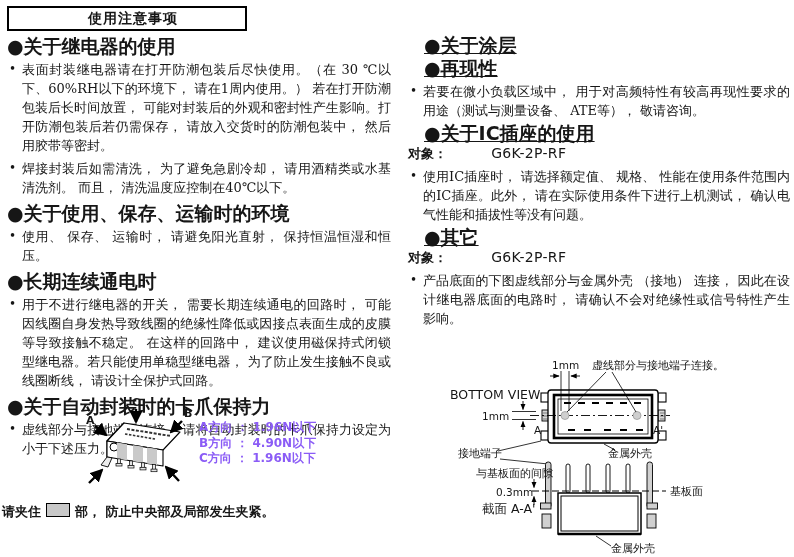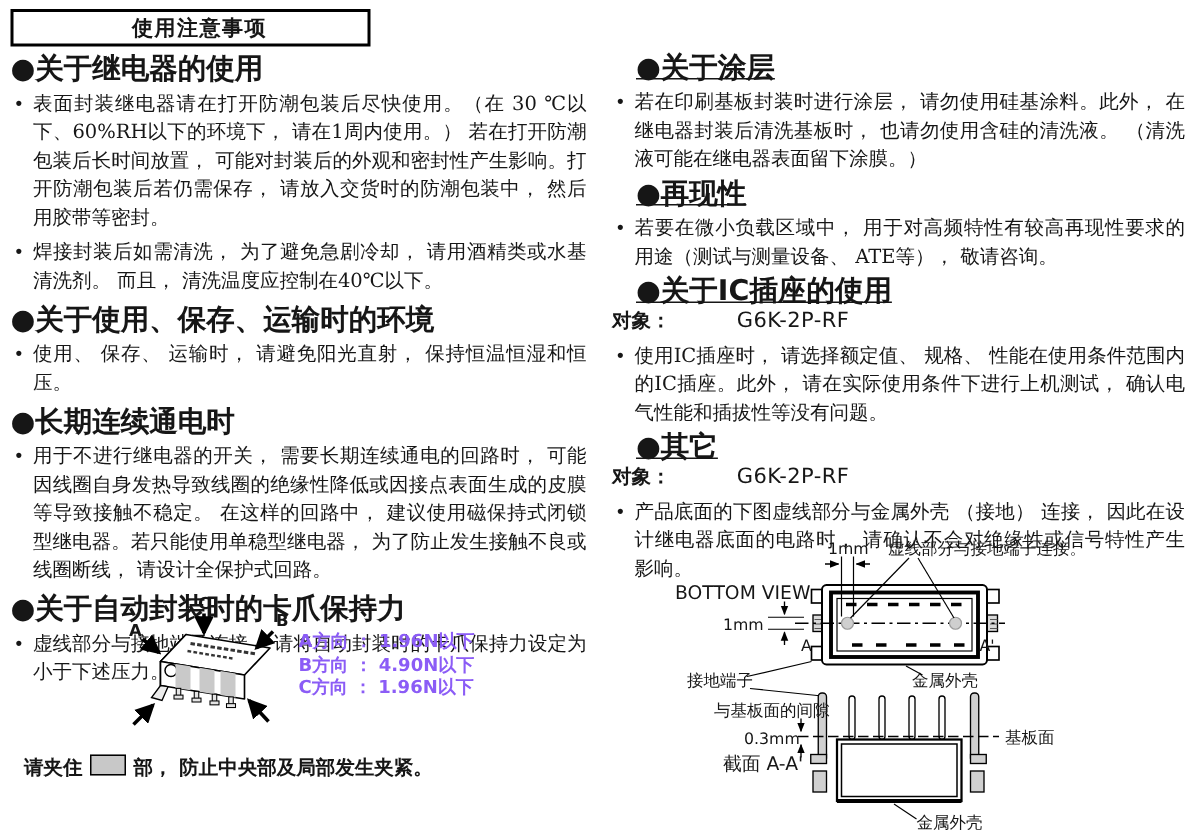--- a/index.html
+++ b/index.html
@@ -36,21 +36,21 @@
     font-size:13px;line-height:19px;margin:0 0 1px 0;
   }
   .subject .lbl{font-weight:bold;}
   .subject .val{font-size:14px;letter-spacing:0.3px;margin-left:40px;}
   .forces{
     position:absolute;left:199px;top:420px;
     font-family:"DejaVu Sans","Liberation Sans",sans-serif;
     font-size:12px;line-height:15.5px;font-weight:bold;color:#8b5cf6;
   }
   .clamp-caption{
-    position:absolute;left:16px;top:503px;
+    position:absolute;left:2px;top:503px;
     font-family:"DejaVu Sans","Liberation Sans",sans-serif;
     font-weight:bold;font-size:13px;
   }
   .swatch{
     display:inline-block;width:22px;height:12px;background:#c8c8c8;
     border:1px solid #000;margin:0 5px;vertical-align:-1px;
   }
   .fig{position:absolute;}
   svg text{fill:#161616;}
   .svg-cjk{font-family:"DejaVu Sans","Liberation Sans",sans-serif;font-size:11px;}
@@ -131,21 +131,20 @@
     <div>B方向 ：  4.90N以下</div>
     <div>C方向 ：  1.96N以下</div>
   </div>
 
   <div class="clamp-caption">
     <span>请夹住</span><span class="swatch"></span><span>部， 防止中央部及局部发生夹紧。</span>
   </div>
 
   <div class="col col-right">
     <div class="sec first">●关于涂层</div>
-    <div class="bullet">若在印刷基板封装时进行涂层， 请勿使用硅基涂料。此外， 在继电器封装后清洗基板时， 也请勿使用含硅的清洗液。 （清洗液可能在继电器表面留下涂膜。）</div>
 
     <div class="sec">●再现性</div>
     <div class="bullet">若要在微小负载区域中， 用于对高频特性有较高再现性要求的用途（测试与测量设备、 ATE等）， 敬请咨询。</div>
 
     <div class="sec">●关于IC插座的使用</div>
     <div class="subject">
       <span class="lbl">对象：</span>
       <span class="val">G6K-2P-RF</span>
     </div>
     <div class="bullet">使用IC插座时， 请选择额定值、 规格、 性能在使用条件范围内的IC插座。此外， 请在实际使用条件下进行上机测试， 确认电气性能和插拔性等没有问题。</div>

